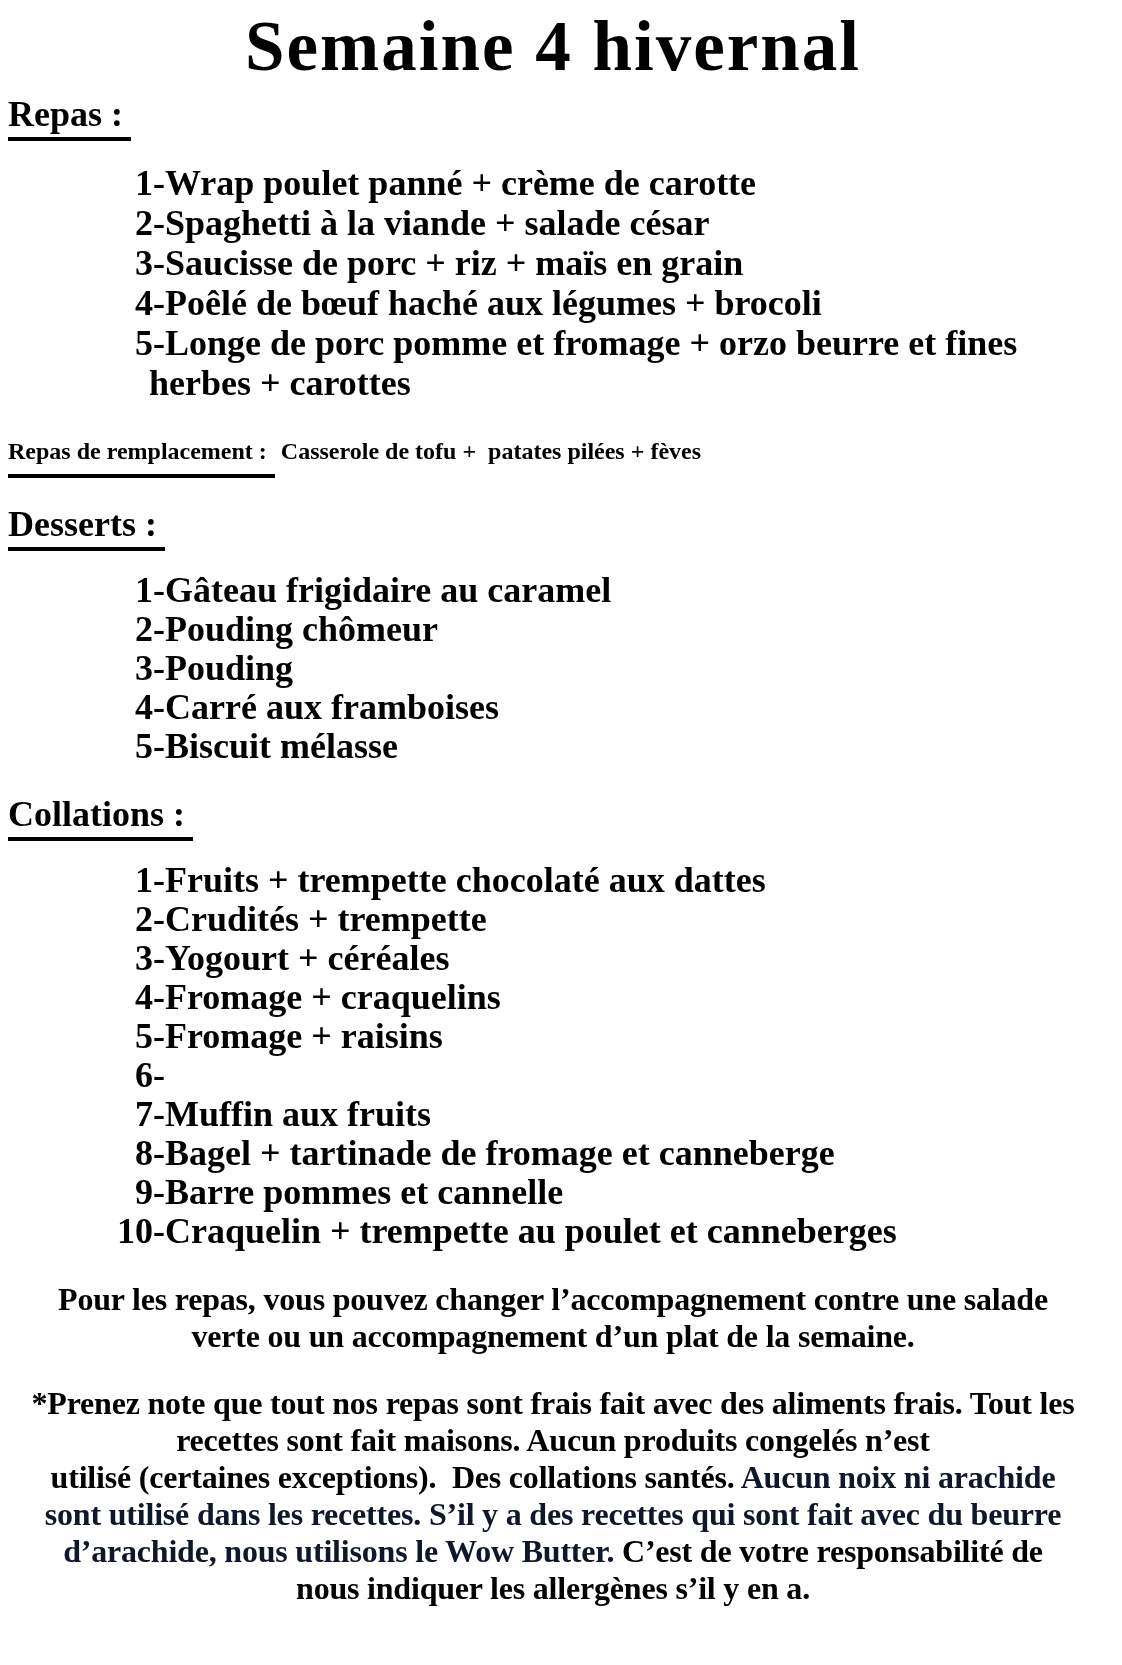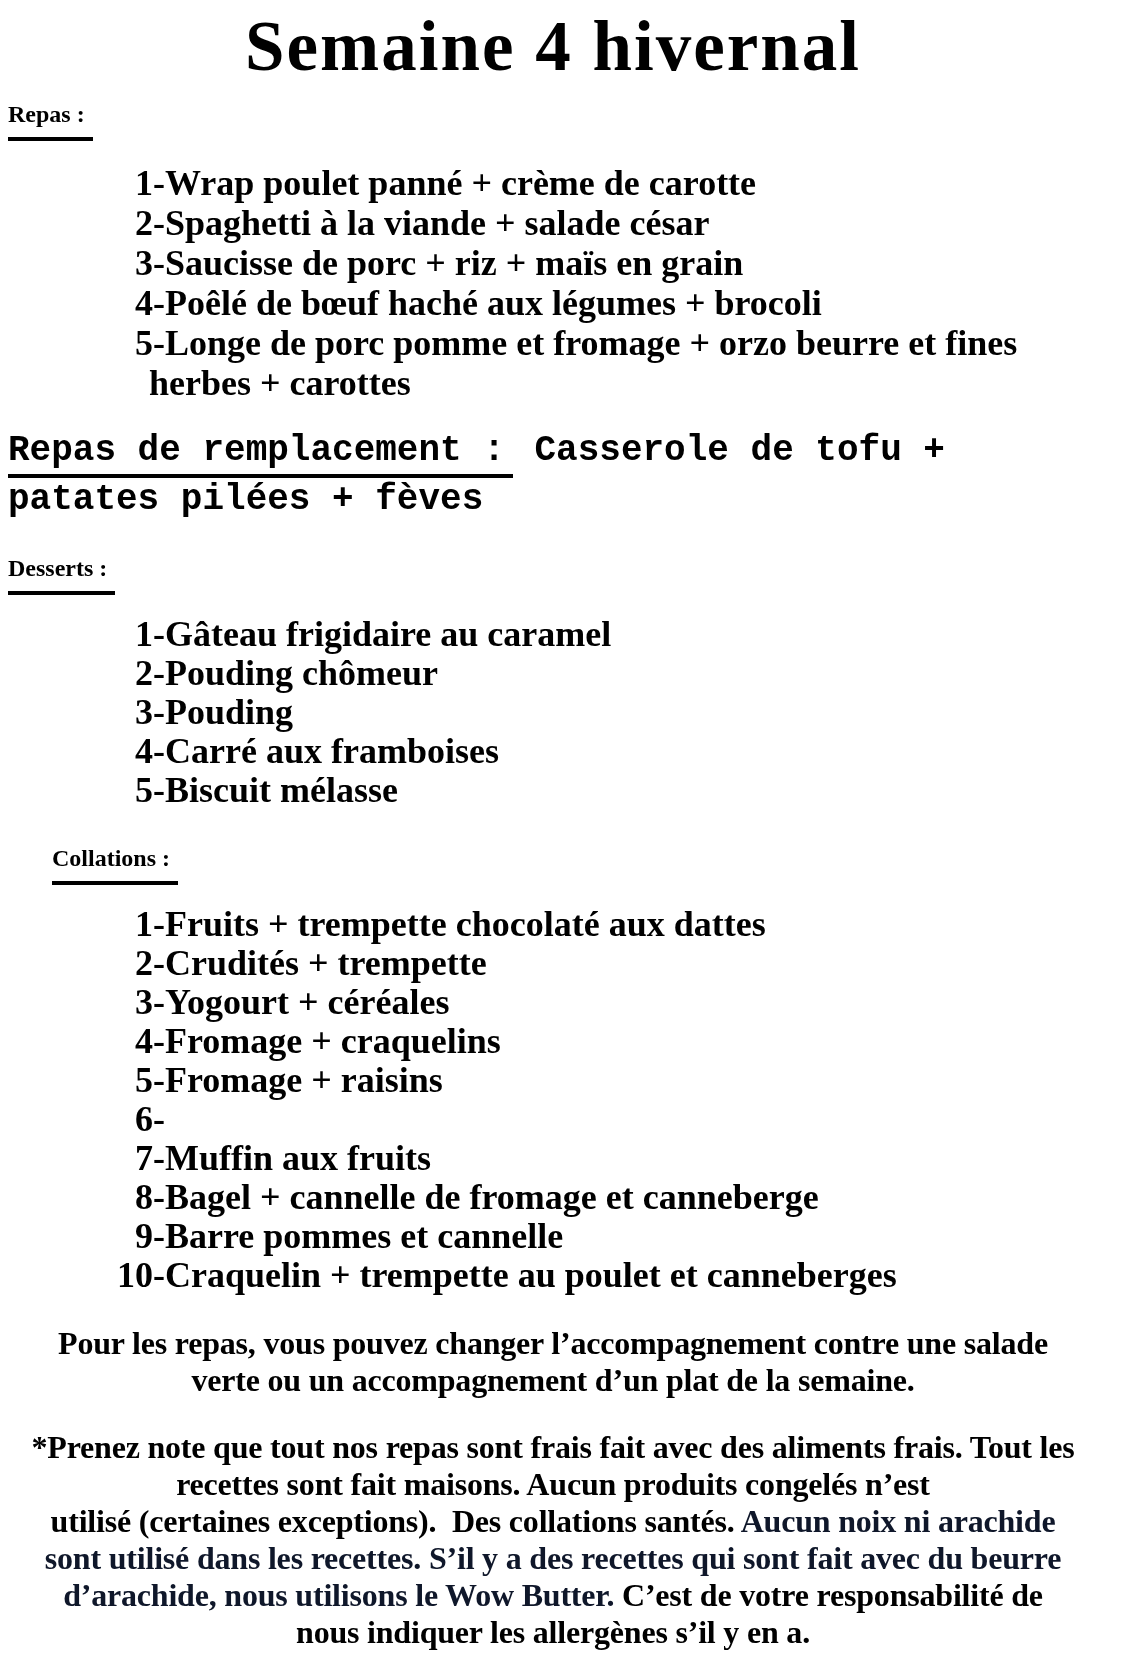--- a/index.html
+++ b/index.html
@@ -21,40 +21,39 @@
     width: 1106px;
   }
   .doc-title {
     font-size: 71px;
     line-height: 80px;
     text-align: center;
     letter-spacing: 2px;
     margin: 2px 0 0 0;
   }
   .heading-line {
-    font-size: 24px;
+    font-size: 36px;
     line-height: 44px;
     margin: 0;
   }
   .h-repas        { margin-top: 6px; }
   .h-desserts     { margin-top: 24px; }
-  .h-collations   { margin-top: 26px; margin-left: 44px; }
+  .h-collations   { margin-top: 26px; }
   .underlined {
     display: inline-block;
     border-bottom: 4px solid #000000;
     padding: 0 8px 1px 0;
   }
   .inline-rest {
     white-space: pre-wrap;
   }
   .remp-line {
-    font-size: 36px;
+    font-size: 24px;
     line-height: 44px;
     margin: 26px 0 0 0;
-    font-family: Liberation Mono, monospace;
   }
   .menu-list {
     margin: 20px 0 0 104px;
     font-size: 36px;
   }
   .menu-list.repas      { line-height: 40px; margin-top: 22px; }
   .menu-list.desserts   { line-height: 39px; }
   .menu-list.collations { line-height: 39px; }
   .list-row {
     display: flex;
@@ -173,21 +172,21 @@
     </div>
     <div class="list-row">
       <span class="item-num">6-</span>
     </div>
     <div class="list-row">
       <span class="item-num">7-</span>
         <span class="item-text">Muffin aux fruits</span>
     </div>
     <div class="list-row">
       <span class="item-num">8-</span>
-        <span class="item-text">Bagel + cannelle de fromage et canneberge</span>
+        <span class="item-text">Bagel + tartinade de fromage et canneberge</span>
     </div>
     <div class="list-row">
       <span class="item-num">9-</span>
         <span class="item-text">Barre pommes et cannelle</span>
     </div>
     <div class="list-row">
       <span class="item-num">10-</span>
         <span class="item-text">Craquelin + trempette au poulet et canneberges</span>
     </div>
   </div>

